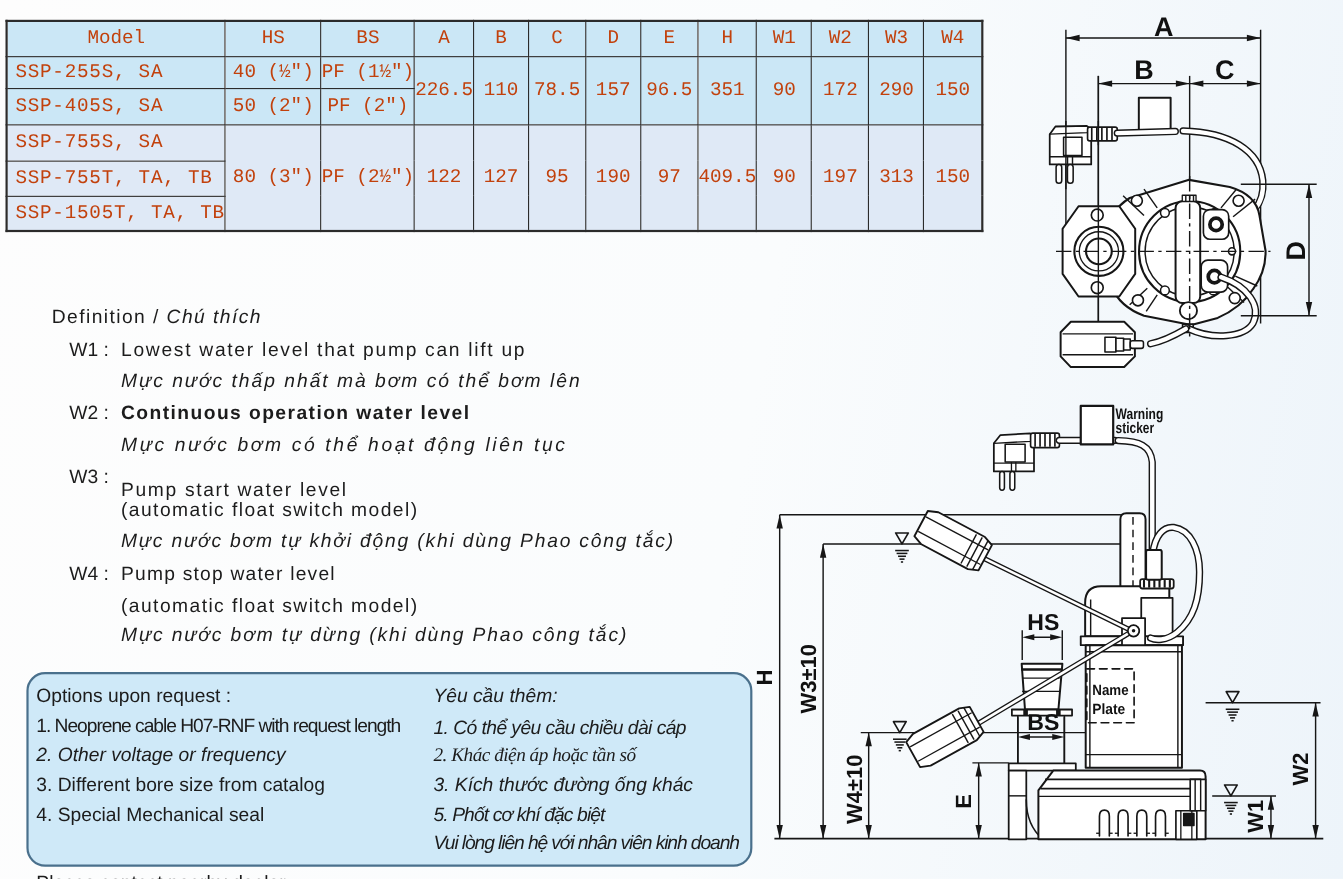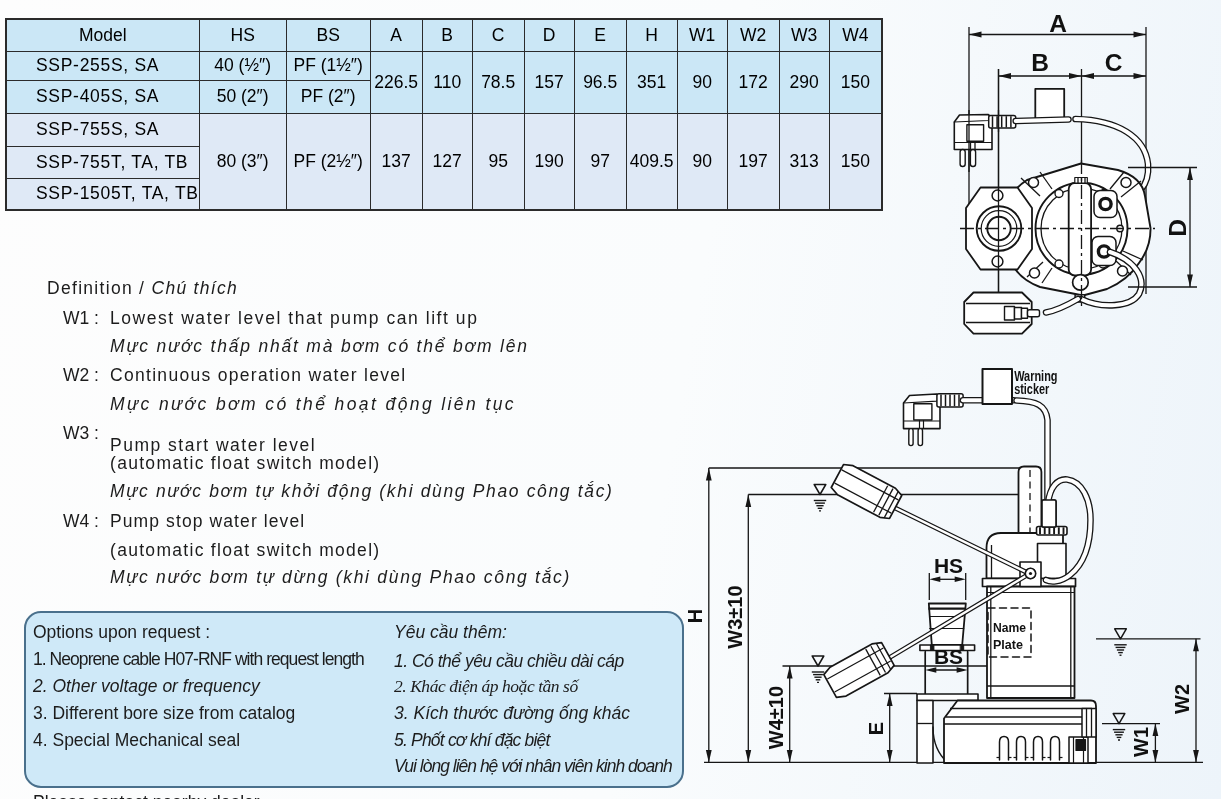--- a/index.html
+++ b/index.html
@@ -1,23 +1,23 @@
 <!DOCTYPE html>
 <html><head>
 <meta charset="utf-8">
 <style>
   html,body{margin:0;padding:0;}
   body{width:1221px;height:799px;position:relative;overflow:hidden;
     font-family:"Liberation Sans", sans-serif;color:#1c1c1c;
     background:linear-gradient(100deg,#fdfdfd 0%,#fafcfd 55%,#edf4fa 100%);}
   .abs{position:absolute;}
-  table.spec{border-collapse:collapse;border:2.2px solid #2b2b2b;table-layout:fixed;font-size:17.5px;color:#000000;}
+  table.spec{border-collapse:collapse;border:2.2px solid #2b2b2b;table-layout:fixed;font-size:17.5px;color:#c2410c;font-family:Liberation Mono, monospace;}
   table.spec td,table.spec th{border:1.6px solid #2b2b2b;text-align:center;vertical-align:middle;
     font-weight:normal;padding:0;overflow:hidden;white-space:nowrap;}
-  table.spec .mdl{text-align:left;padding-left:29px;letter-spacing:0.7px;}
+  table.spec .mdl{text-align:left;padding-left:7px;letter-spacing:0.7px;}
   .b1{background:#cbe7f6;}
   .b2{background:#dfe9f6;}
   .txt{position:absolute;font-size:17.5px;line-height:20px;white-space:nowrap;}
   .it{font-style:italic;}
 </style>
 </head>
 <body>
 
 <table class="spec abs" style="left:5px;top:18px;">
   <colgroup>
@@ -68,21 +68,21 @@
   </tr>
   <tr class="b1" style="height:33px">
     <td class="mdl">SSP-405S, SA</td>
         <td>50 (2″)</td>
         <td>PF (2″)</td>
   </tr>
   <tr class="b2" style="height:33px">
     <td class="mdl">SSP-755S, SA</td>
     <td rowspan="3">80 (3″)</td>
         <td rowspan="3">PF (2½″)</td>
-    <td rowspan="3">137</td>
+    <td rowspan="3">122</td>
         <td rowspan="3">127</td>
         <td rowspan="3">95</td>
     <td rowspan="3">190</td>
         <td rowspan="3">97</td>
         <td rowspan="3">409.5</td>
     <td rowspan="3">90</td>
         <td rowspan="3">197</td>
         <td rowspan="3">313</td>
         <td rowspan="3">150</td>
   </tr>
@@ -95,21 +95,21 @@
 </tbody>
   </table>
 
 <div class="txt" style="left:47px;top:278px;letter-spacing:1.3px;">Definition / <span class="it">Chú thích</span></div>
 
 <div class="txt" style="left:63px;top:308px;">W1 :</div>
 <div class="txt" style="left:110px;top:308px;letter-spacing:1.55px;">Lowest water level that pump can lift up</div>
 <div class="txt it" style="left:110px;top:336px;letter-spacing:1.8px;">Mực nước thấp nhất mà bơm có thể bơm lên</div>
 
 <div class="txt" style="left:63px;top:365px;">W2 :</div>
-<div class="txt" style="left:110px;top:365px;letter-spacing:1.3px;">Continuous operation water level</div>
+<div class="txt" style="left:110px;top:365px;letter-spacing:1.3px;font-weight:bold;">Continuous operation water level</div>
 <div class="txt it" style="left:110px;top:394px;letter-spacing:2.4px;">Mực nước bơm có thể hoạt động liên tục</div>
 
 <div class="txt" style="left:63px;top:423px;">W3 :</div>
 <div class="txt" style="left:110px;top:423px;letter-spacing:1.5px;margin-top:12px;">Pump start water level</div>
 <div class="txt" style="left:110px;top:453px;letter-spacing:1.3px;">(automatic float switch model)</div>
 <div class="txt it" style="left:110px;top:481px;letter-spacing:1.65px;">Mực nước bơm tự khởi động (khi dùng Phao công tắc)</div>
 
 <div class="txt" style="left:63px;top:511px;">W4 :</div>
 <div class="txt" style="left:110px;top:511px;letter-spacing:1.1px;">Pump stop water level</div>
 <div class="txt" style="left:110px;top:540px;letter-spacing:1.3px;">(automatic float switch model)</div>

